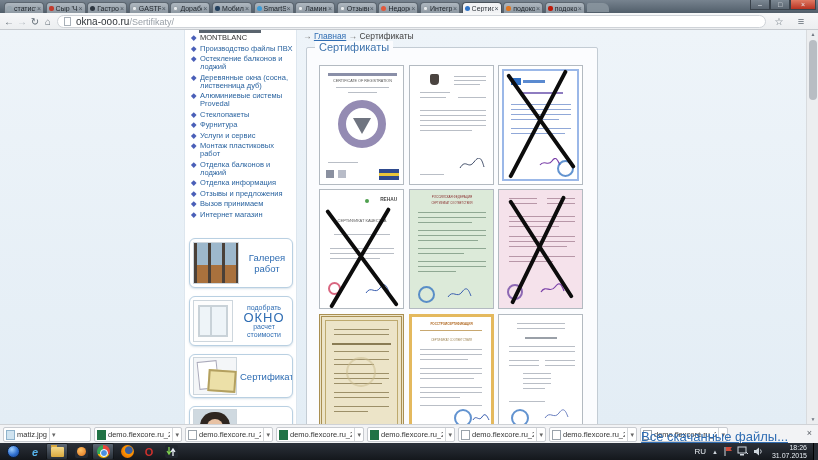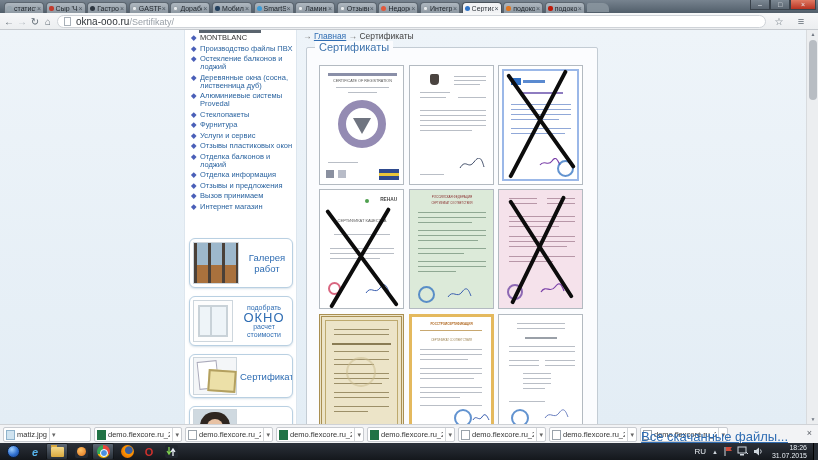--- a/index.html
+++ b/index.html
@@ -262,21 +262,21 @@
         <div class="cutline"></div>
         <ul class="nav">
           <li style="color:#333">MONTBLANC</li>
           <li>Производство файлы ПВХ</li>
           <li>Остекление балконов и лоджий</li>
           <li>Деревянные окна (сосна, лиственница дуб)</li>
           <li>Алюминиевые системы Provedal</li>
           <li>Стеклопакеты</li>
           <li>Фурнитура</li>
           <li>Услуги и сервис</li>
-          <li>Отзывы пластиковых окон</li>
+          <li>Монтаж пластиковых работ</li>
           <li>Отделка балконов и лоджий</li>
           <li>Отделка информация</li>
           <li>Отзывы и предложения</li>
           <li>Вызов принимаем</li>
           <li>Интернет магазин</li>
         </ul>
 
         <div class="widget" style="top:266px;height:50px">
           <div class="wimg img-window"></div>
           <div class="wlabel">

